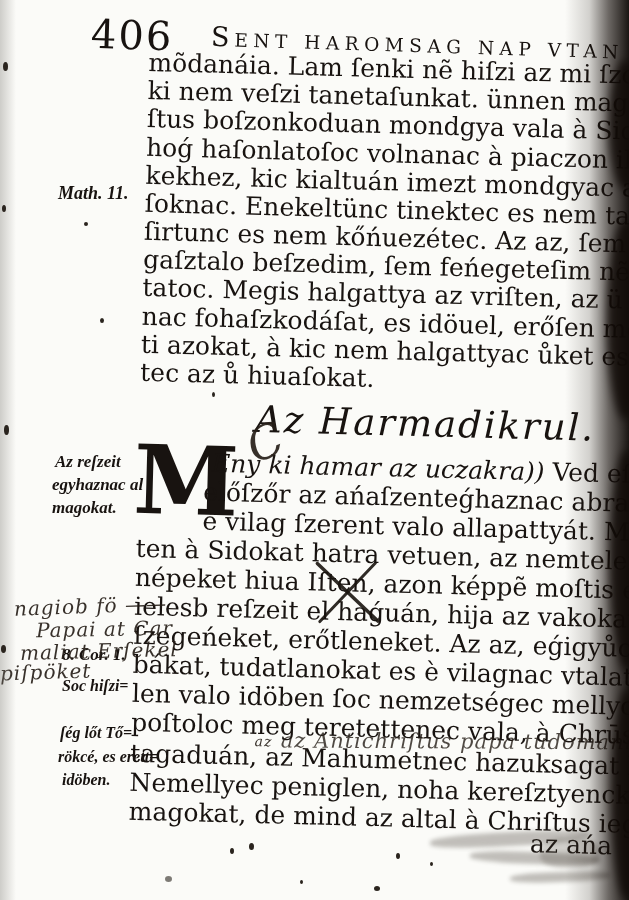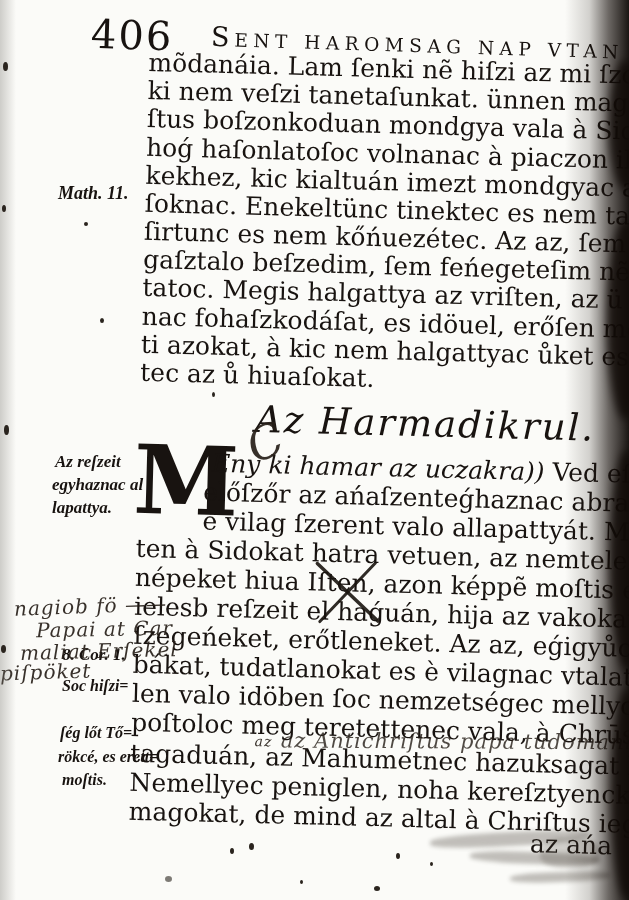--- a/index.html
+++ b/index.html
@@ -85,26 +85,26 @@
       <line x1="4" y1="4" x2="66" y2="60" stroke="rgba(26,20,14,.9)" stroke-width="3.5" stroke-linecap="round"></line>
       <line x1="62" y1="2" x2="8" y2="62" stroke="rgba(26,20,14,.9)" stroke-width="3" stroke-linecap="round"></line>
     </svg>
     <div class="hand" style="left:274px;top:726px;font-size:14px">az</div>
     <div class="hand" style="left:300px;top:717px;font-size:21px;transform:rotate(-1.2deg);opacity:.88">az Antichriſtus papa tudomaniat</div>
   </div>
 
   <div class="mnote" style="left:58px;top:183px;font-size:18px">Math. 11.</div>
   <div class="mnote" style="left:55px;top:452px;font-size:17px">Az reſzeit</div>
   <div class="mnote" style="left:52px;top:475px;font-size:17px">egyhaznac al</div>
-  <div class="mnote" style="left:52px;top:498px;font-size:17px">lapattya.</div>
+  <div class="mnote" style="left:52px;top:498px;font-size:17px">magokat.</div>
   <div class="mnote" style="left:62px;top:645px;font-size:17px">8. Cor. 1.</div>
   <div class="mnote" style="left:62px;top:677px;font-size:16px">Soc hiſzi=</div>
   <div class="mnote" style="left:60px;top:724px;font-size:16px">ſég lőt Tő=</div>
   <div class="mnote" style="left:58px;top:748px;font-size:16px">rökcé, es erett=</div>
-  <div class="mnote" style="left:62px;top:771px;font-size:16px">moſtis.</div>
+  <div class="mnote" style="left:62px;top:771px;font-size:16px">idöben.</div>
 
   <div class="hand" style="left:14px;top:594px;font-size:20px;transform:rotate(-2deg)">nagiob fö ——</div>
   <div class="hand" style="left:36px;top:617px;font-size:20px;transform:rotate(-1deg)">Papai at Car</div>
   <div class="hand" style="left:20px;top:639px;font-size:20px;transform:rotate(-1.5deg)">maliat Erſekel</div>
   <div class="hand" style="left:0px;top:660px;font-size:20px;transform:rotate(-2deg)">piſpöket</div>
 
   <div id="left-edge"></div>
   <div class="speck" style="left:3px;top:62px;width:5px;height:9px"></div>
   <div class="speck" style="left:2px;top:205px;width:4px;height:7px"></div>
   <div class="speck" style="left:4px;top:425px;width:5px;height:10px"></div>

